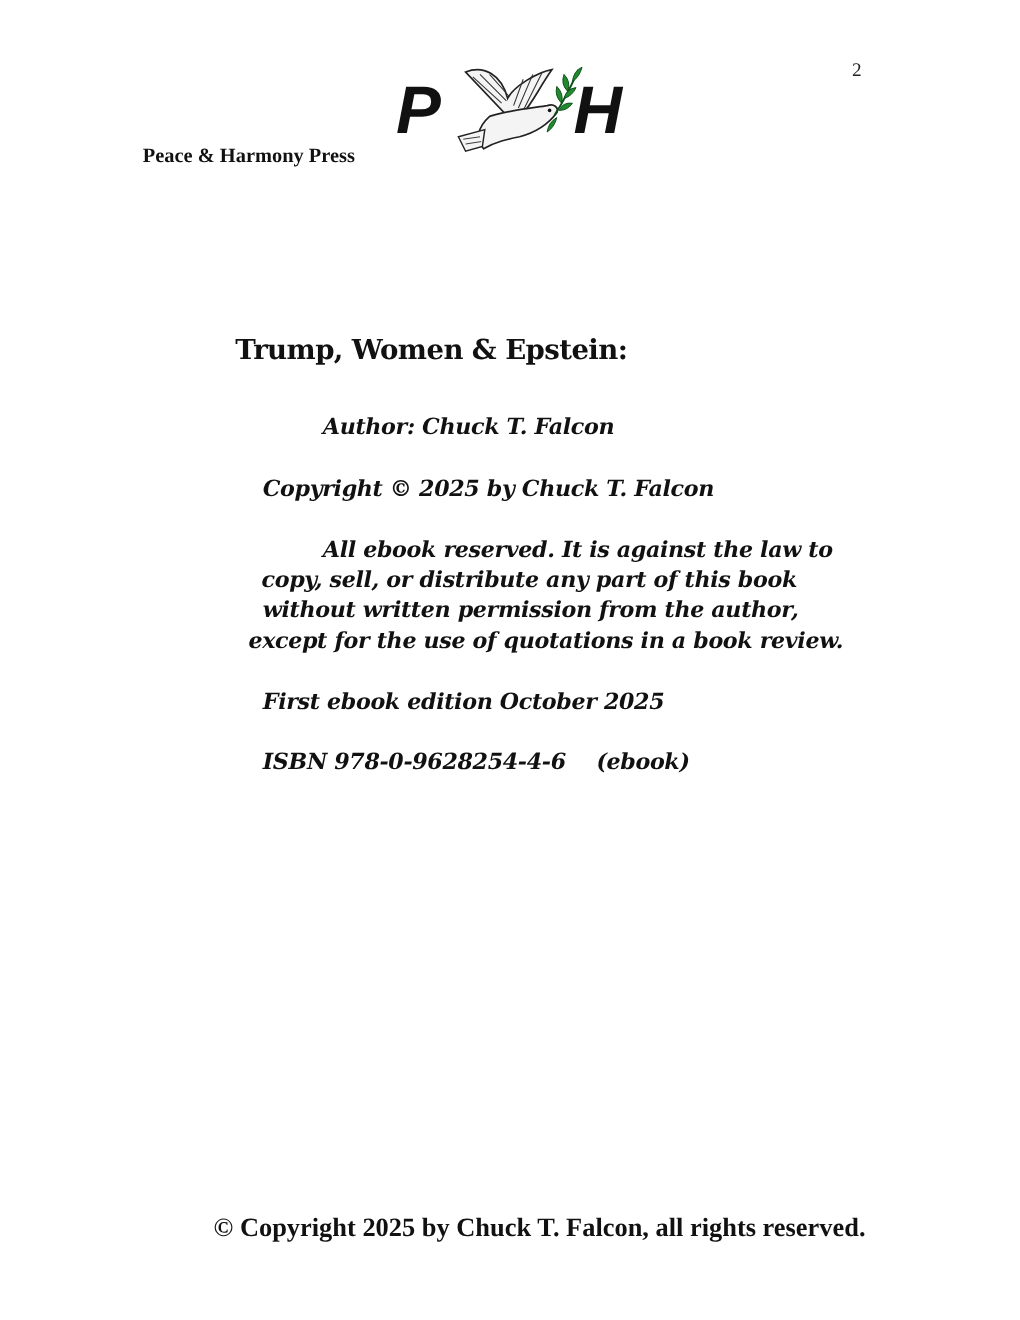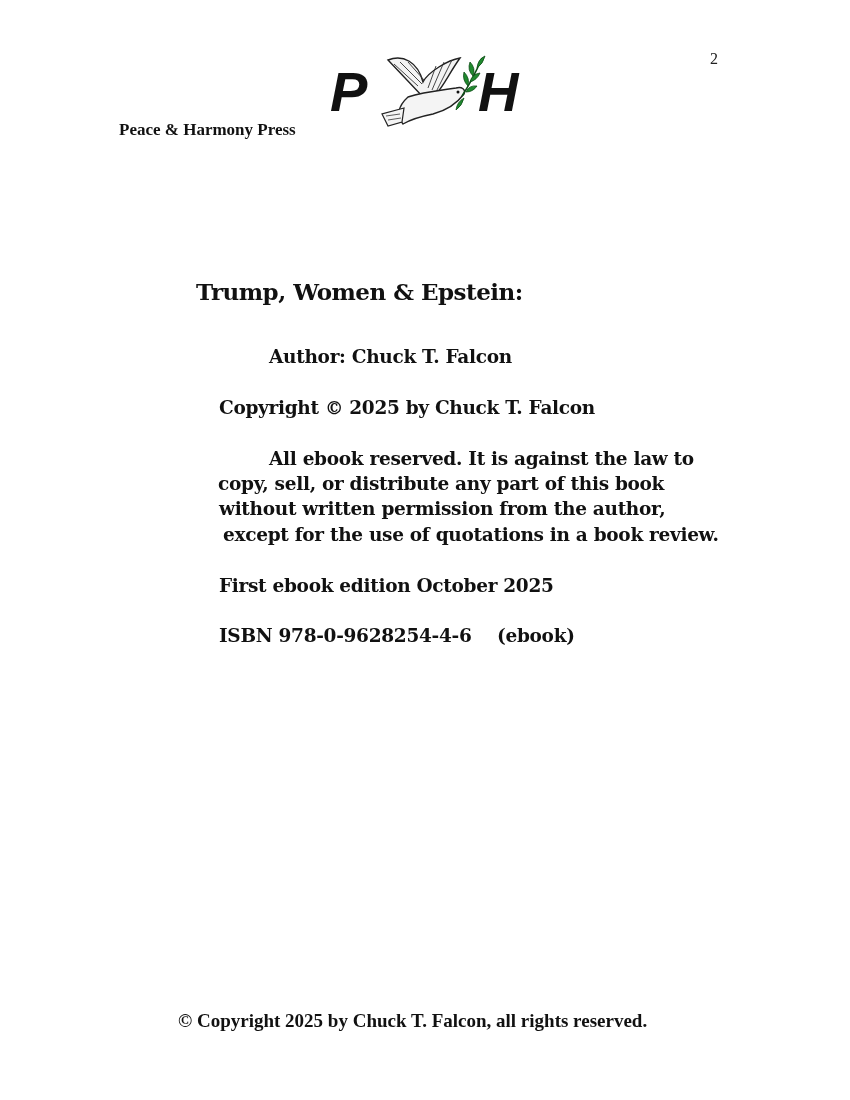--- a/index.html
+++ b/index.html
@@ -3,22 +3,22 @@
   <meta charset="utf-8">
   <style>
     html, body { margin: 0; padding: 0; background: #ffffff; }
     body { width: 850px; height: 1100px; position: relative; overflow: hidden; color: #111; }
     .page-number { position: absolute; left: 710px; top: 50px; font-family: "Liberation Serif", serif; font-size: 16px; color: #222; }
     .publisher { position: absolute; left: 119px; top: 120px; font-family: Liberation Serif, serif; font-weight: bold; font-size: 17px; }
     .logo { position: absolute; left: 326px; top: 52px; width: 222px; height: 80px; }
     .logo-letter { position: absolute; font-family: "Liberation Sans", sans-serif; font-weight: bold; font-style: italic; font-size: 56px; line-height: 1; color: #111; }
     .doc { font-family: "DejaVu Serif", serif; font-weight: bold; color: #111; }
     .title { position: absolute; left: 196px; top: 278px; font-size: 23px; font-family: "DejaVu Serif", serif; font-weight: bold; letter-spacing: -0.5px; }
-    .line { position: absolute; font-size: 18.5px; white-space: nowrap; letter-spacing: -0.3px; }
-    .footer { position: absolute; left: 178px; top: 1010px; font-family: "Liberation Serif", serif; font-weight: bold; font-size: 19px; white-space: nowrap; }
+    .line { position: absolute; font-size: 18.5px; white-space: nowrap; letter-spacing: -0.3px; font-style: italic; }
+    .footer { position: absolute; left: 178px; top: 1010px; font-family: "Liberation Serif", serif; font-weight: bold; font-size: 22px; white-space: nowrap; }
   </style>
 </head>
 <body>
 
 <div class="page-number">2</div>
 
 <div class="publisher">Peace &amp; Harmony Press</div>
 
 <div class="logo">
   <span class="logo-letter" style="left:4px; top:12px;">P</span>
@@ -43,21 +43,21 @@
   <div class="title">Trump, Women &amp; Epstein:</div>
 
   <div class="line" style="left:269px; top:346px;">Author: Chuck T. Falcon</div>
 
   <div class="line" style="left:219px; top:397px;">Copyright © 2025 by Chuck T. Falcon</div>
 
   <div>
     <div class="line" style="left:269px; top:448px;">All ebook reserved.  It is against the law to</div>
     <div class="line" style="left:218px; top:473px;">copy, sell, or distribute any part of this book</div>
     <div class="line" style="left:219px; top:498px;">without written permission from the author,</div>
-    <div class="line" style="left:223px; top:524px;text-align:right;">except for the use of quotations in a book review.</div>
+    <div class="line" style="left:207px; top:524px;text-align:right;">except for the use of quotations in a book review.</div>
   </div>
 
   <div class="line" style="left:219px; top:575px;">First ebook edition October 2025</div>
 
   <div class="line" style="left:219px; top:625px;">ISBN 978-0-9628254-4-6</div>
   <div class="line" style="left:497px; top:625px;">(ebook)</div>
 </div>
 
 <div class="footer">© Copyright 2025 by Chuck T. Falcon, all rights reserved.</div>
 

